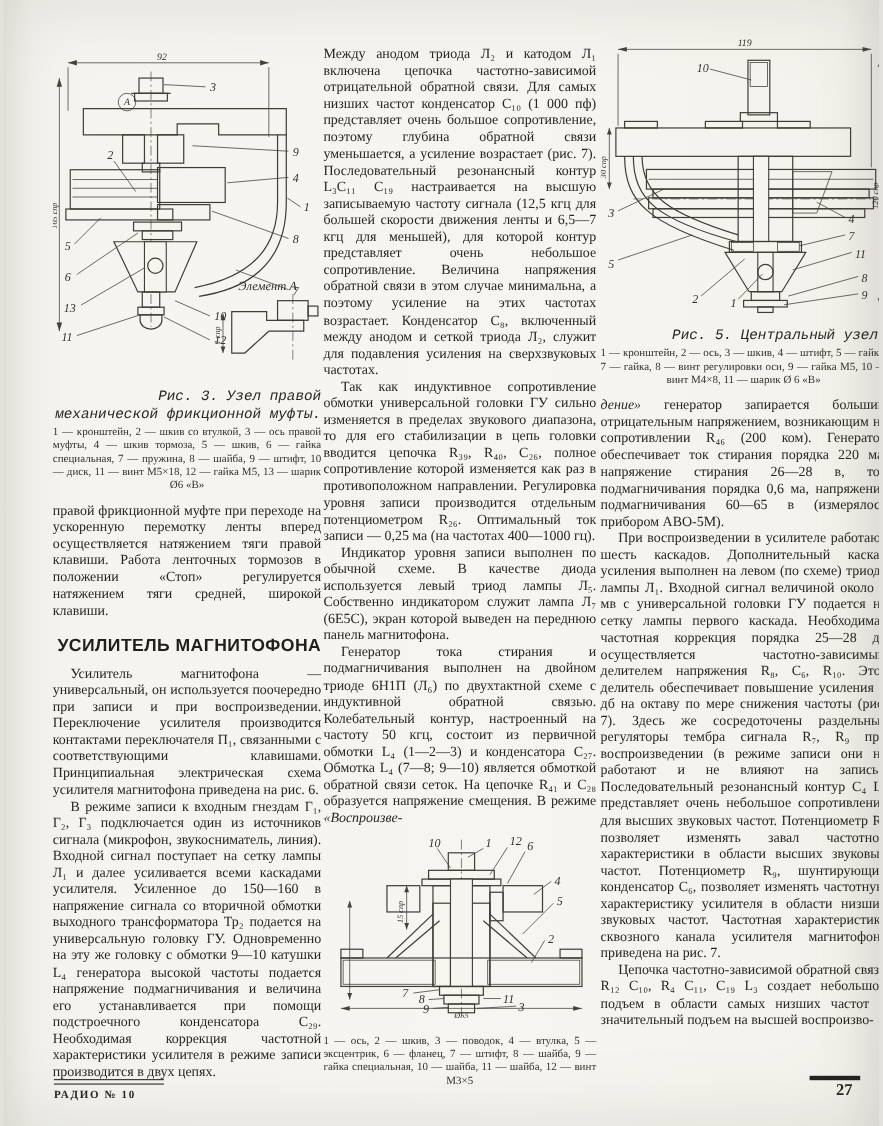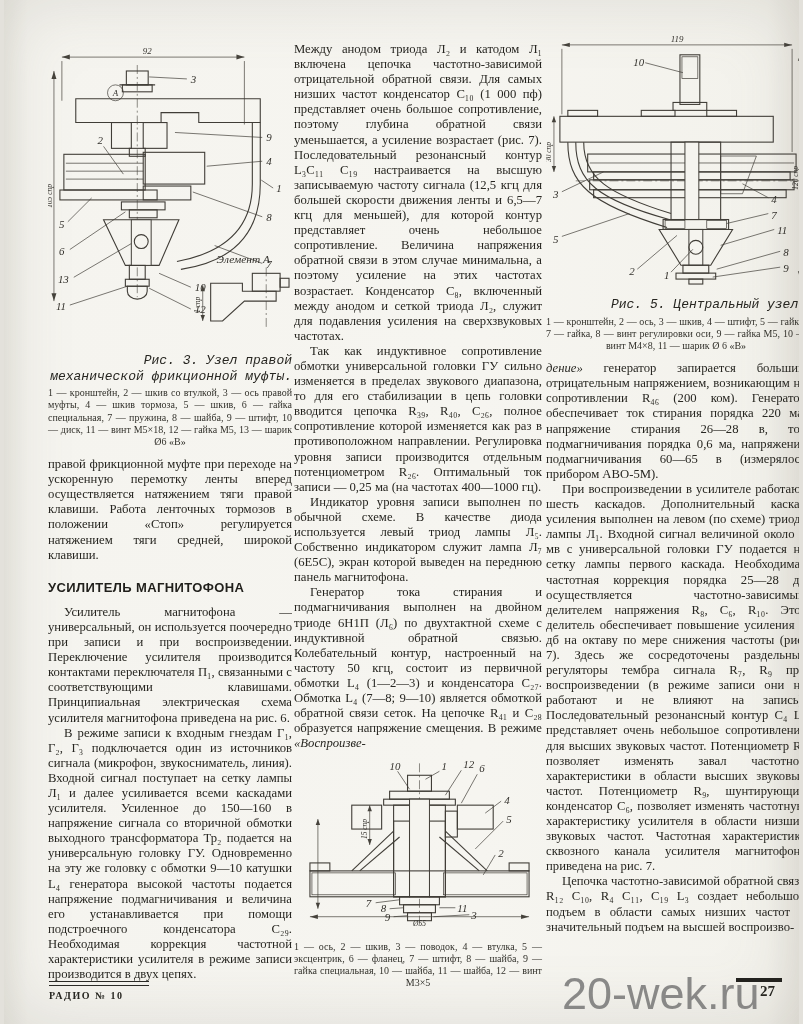--- a/index.html
+++ b/index.html
@@ -10,22 +10,22 @@
     box-shadow:inset 0 0 70px rgba(115,110,98,.18);
   }
   .col { position:absolute; text-align:justify; font-size:12.7px; line-height:15.1px; }
   .col1 { left:44px;  top:40px; width:244px; }
   .col2 { left:290px; top:42px; width:248px; }
   .col3 { left:542px; top:32px; width:260px; }
   p { margin:0; text-indent:16px; }
   p.noindent { text-indent:0; }
   .it { font-style:italic;margin-top:42px; }
   h2.section {
-    font-family:"Liberation Sans", sans-serif; font-size:13px; font-weight:bold;
-    text-align:left; letter-spacing:.4px; margin:17px 0 10px 0; color:#201f1b;
+    font-family:"Liberation Sans", sans-serif; font-size:16px; font-weight:bold;
+    text-align:right; letter-spacing:.4px; margin:17px 0 10px 0; color:#201f1b;
   }
   .fig-caption { margin:7px 0 9px 0; }
   .fig-title { font-style:italic; font-size:13px; line-height:15.5px; text-align:right;font-family:Liberation Mono, monospace; }
   .fig-legend { font-size:10px; line-height:12.2px; text-align:justify; text-align-last:center; margin-top:3px; color:#33322c; }
   
   svg .ln   { fill:none; stroke:#403d37; stroke-width:1.1; }
   svg .thin { fill:none; stroke:#403d37; stroke-width:.7; }
   svg .dim  { fill:none; stroke:#45423b; stroke-width:.7; }
   svg .axis { fill:none; stroke:#45423b; stroke-width:.6; stroke-dasharray:9 3 2 3; }
   svg .arrow{ fill:#45423b; stroke:none; }
@@ -335,15 +335,14 @@
 
     <p class="noindent"><span class="it">дение»</span><span> генератор запирается большим отрицательным напряжением, возникающим на сопротивлении R₄₆ (200 ком). Генератор обеспечивает ток стирания порядка 220 ма, напряжение стирания 26—28 в, ток подмагничивания порядка 0,6 ма, напряжение подмагничивания 60—65 в (измерялось прибором АВО-5М).</span></p>
     <p>При воспроизведении в усилителе работают шесть каскадов. Дополнительный каскад усиления выполнен на левом (по схеме) триоде лампы Л₁. Входной сигнал величиной около 2 мв с универсальной головки ГУ подается на сетку лампы первого каскада. Необходимая частотная коррекция порядка 25—28 дб осуществляется частотно-зависимым делителем напряжения R₈, С₆, R₁₀. Этот делитель обеспечивает повышение усиления 6 дб на октаву по мере снижения частоты (рис. 7). Здесь же сосредоточены раздельные регуляторы тембра сигнала R₇, R₉ при воспроизведении (в режиме записи они не работают и не влияют на запись). Последовательный резонансный контур С₄ L₁ представляет очень небольшое сопротивление для высших звуковых частот. Потенциометр R₇ позволяет изменять завал частотной характеристики в области высших звуковых частот. Потенциометр R₉, шунтирующий конденсатор С₆, позволяет изменять частотную характеристику усилителя в области низших звуковых частот. Частотная характеристика сквозного канала усилителя магнитофона приведена на рис. 7.</p>
     <p>Цепочка частотно-зависимой обратной связи R₁₂ С₁₀, R₄ С₁₁, С₁₉ L₃ создает небольшой подъем в области самых низших частот и значительный подъем на высшей воспроизво-</p>
   </div>
 
   <div class="footer-rule"></div>
   <div class="footer-mag">РАДИО  №  10</div>
   <div class="pageno-bar"></div>
   <div class="pageno">27</div>
-  <div class="watermark">20-wek.ru</div>
 
 </div>
 
 </body></html>

